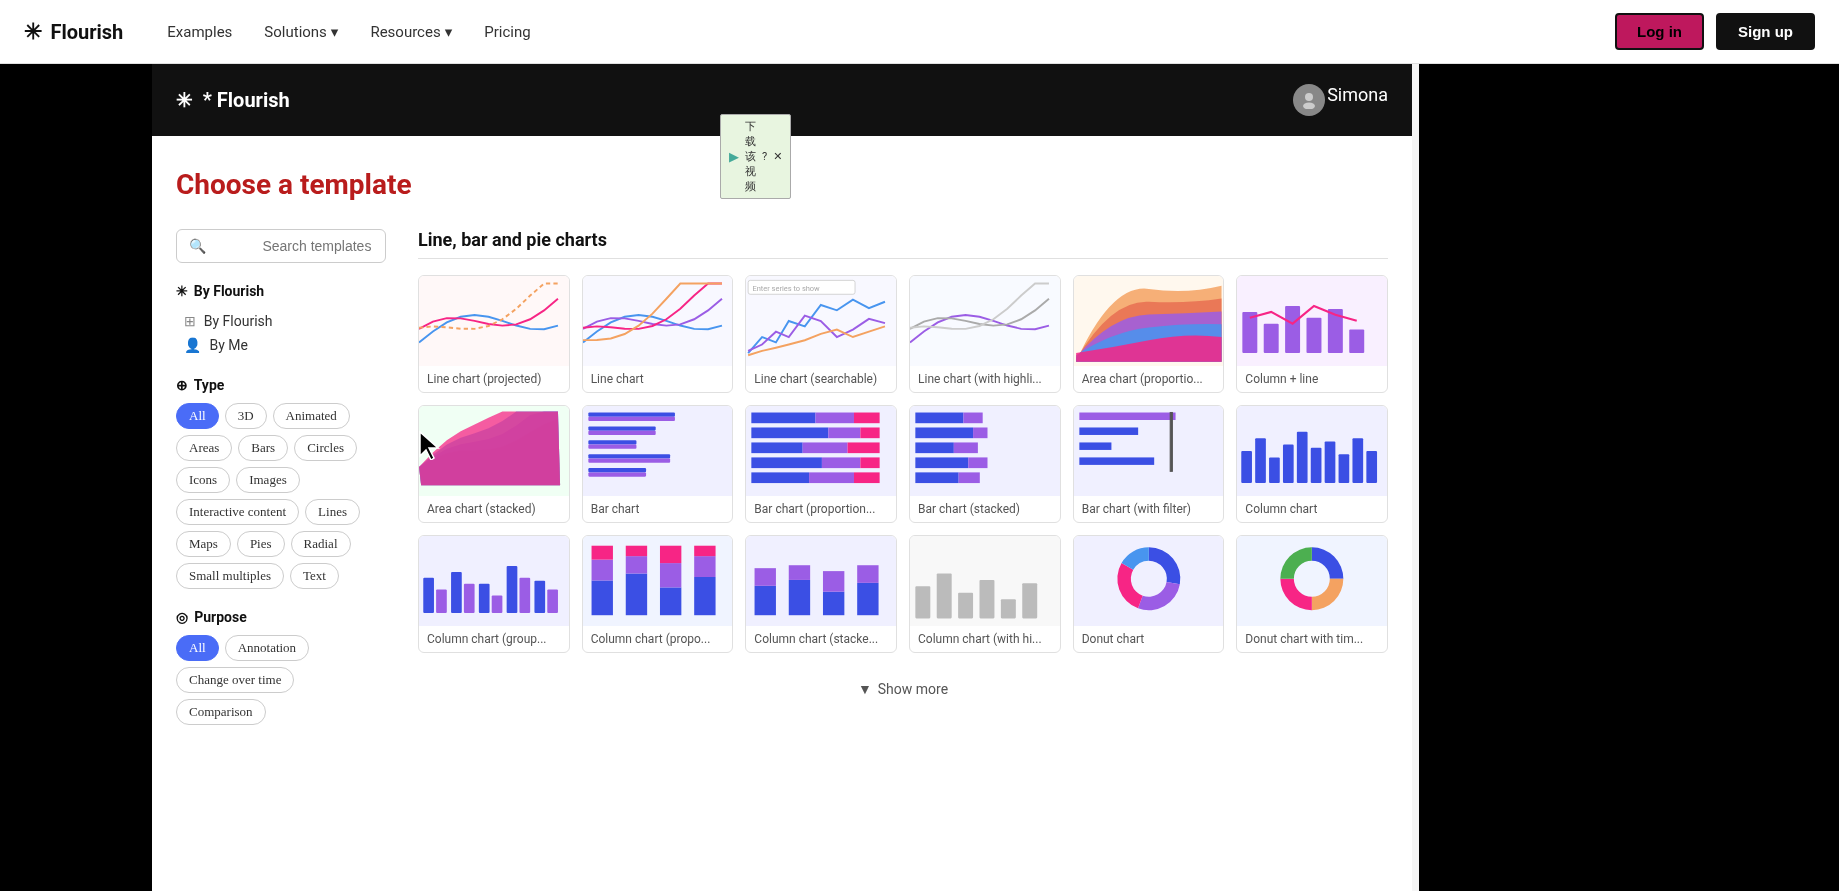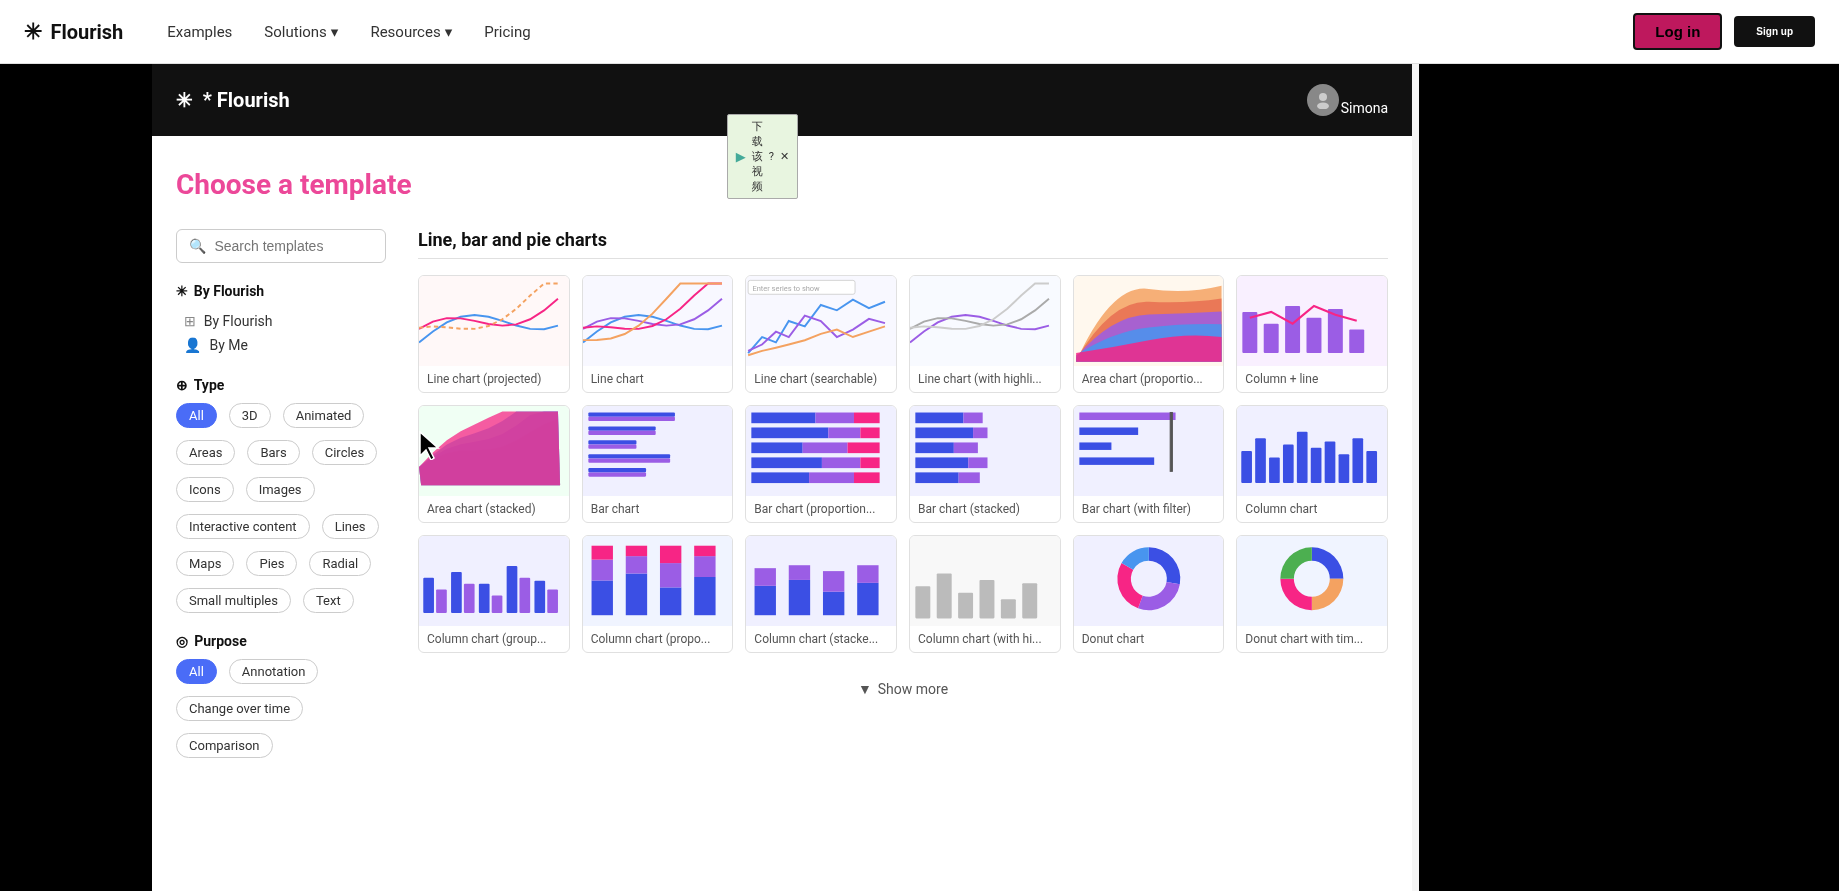--- a/index.html
+++ b/index.html
@@ -30,21 +30,21 @@
       padding: 6px 12px; border-radius: 4px; cursor: pointer;
       display: flex; align-items: center; gap: 4px;
     }
     .top-nav-actions { margin-left: auto; display: flex; gap: 12px; align-items: center; }
     .btn-login {
       padding: 8px 20px; border: 2px solid #111; background: #be185d;
       font-size: 15px; font-weight: 600; border-radius: 4px; cursor: pointer;
     }
     .btn-signup {
       padding: 8px 20px; border: 2px solid #111; background: #111;
-      color: #fff; font-size: 10px; font-weight: 600; border-radius: 4px; cursor: pointer;
+      color: #fff; font-size: 15px; font-weight: 600; border-radius: 4px; cursor: pointer;
     }
 
     
     .black-side-left {
       position: fixed; left: 0; top: 64px; width: 152px; height: 100vh; background: #000; z-index: 0;
     }
     .black-side-right {
       position: fixed; right: 0; top: 64px; width: 420px; height: 100vh; background: #000; z-index: 0;
     }
 
@@ -57,61 +57,61 @@
       margin-right: 420px;
     }
 
     .app-header {
       background: #111;
       padding: 16px 24px;
       display: flex; align-items: center; justify-content: space-between;
       height: 72px;
     }
     .app-logo { display: flex; align-items: center; gap: 8px; color: #fff; font-size: 20px; font-weight: 700; }
-    .app-user { display: flex; align-items: flex-end; gap: 2px; color: #fff; font-size: 14px; }
+    .app-user { display: flex; align-items: flex-start; gap: 2px; color: #fff; font-size: 18px; }
     .avatar-circle {
       width: 32px; height: 32px; border-radius: 50%; background: #888;
       display: flex; align-items: center; justify-content: center; color: #fff; font-size: 13px;
     }
 
     .app-body {
       background: #fff;
       padding: 32px 24px;
       min-height: calc(100vh - 136px);
     }
 
-    .page-title { font-size: 28px; font-weight: 700; color: #ec4899; margin-bottom: 28px; }
+    .page-title { font-size: 28px; font-weight: 700; color: #b91c1c; margin-bottom: 28px; }
 
     .main-layout { display: flex; gap: 32px; }
 
     
     .sidebar { width: 210px; flex-shrink: 0; }
     .search-box {
       display: flex; align-items: center;
       border: 1.5px solid #ccc; border-radius: 6px; padding: 8px 12px;
       gap: 8px; margin-bottom: 20px;
     }
     .search-box input {
-      border: none; outline: none; font-size: 14px; color: #c2410c; width: 100%; background: transparent;
+      border: none; outline: none; font-size: 14px; color: #c2410c; width: 100%; background: transparent; margin-left: 48px;
     }
     .search-icon { color: #888; font-size: 14px; }
 
     .sidebar-section { margin-bottom: 20px; }
     .sidebar-section-title {
       font-size: 14px; font-weight: 700; color: #111; margin-bottom: 10px;
       display: flex; align-items: center; gap: 6px;
     }
     .sidebar-item {
       display: flex; align-items: center; gap: 8px;
       padding: 4px 8px; border-radius: 4px; cursor: pointer;
       font-size: 14px; color: #333;
     }
     .sidebar-item .icon { font-size: 14px; color: #888; }
 
-    .filter-tags { display: flex; flex-wrap: wrap; gap: 12px; margin-bottom: 8px; }
+    .filter-tags { display: flex; flex-wrap: wrap; gap: 6px; margin-bottom: 8px; font-family: Liberation Serif, serif; }
     .tag {
       padding: 4px 12px; border-radius: 20px; border: 1.5px solid #ccc;
       font-size: 13px; cursor: pointer; background: #fff; color: #333;
     }
     .tag.active { background: #4A6CF7; color: #fff; border-color: #4A6CF7; }
 
     
     .main-content { flex: 1; min-width: 0; }
     .section-title { font-size: 18px; font-weight: 700; color: #111; margin-bottom: 16px; padding-bottom: 8px; border-bottom: 1px solid #e0e0e0; }
 

